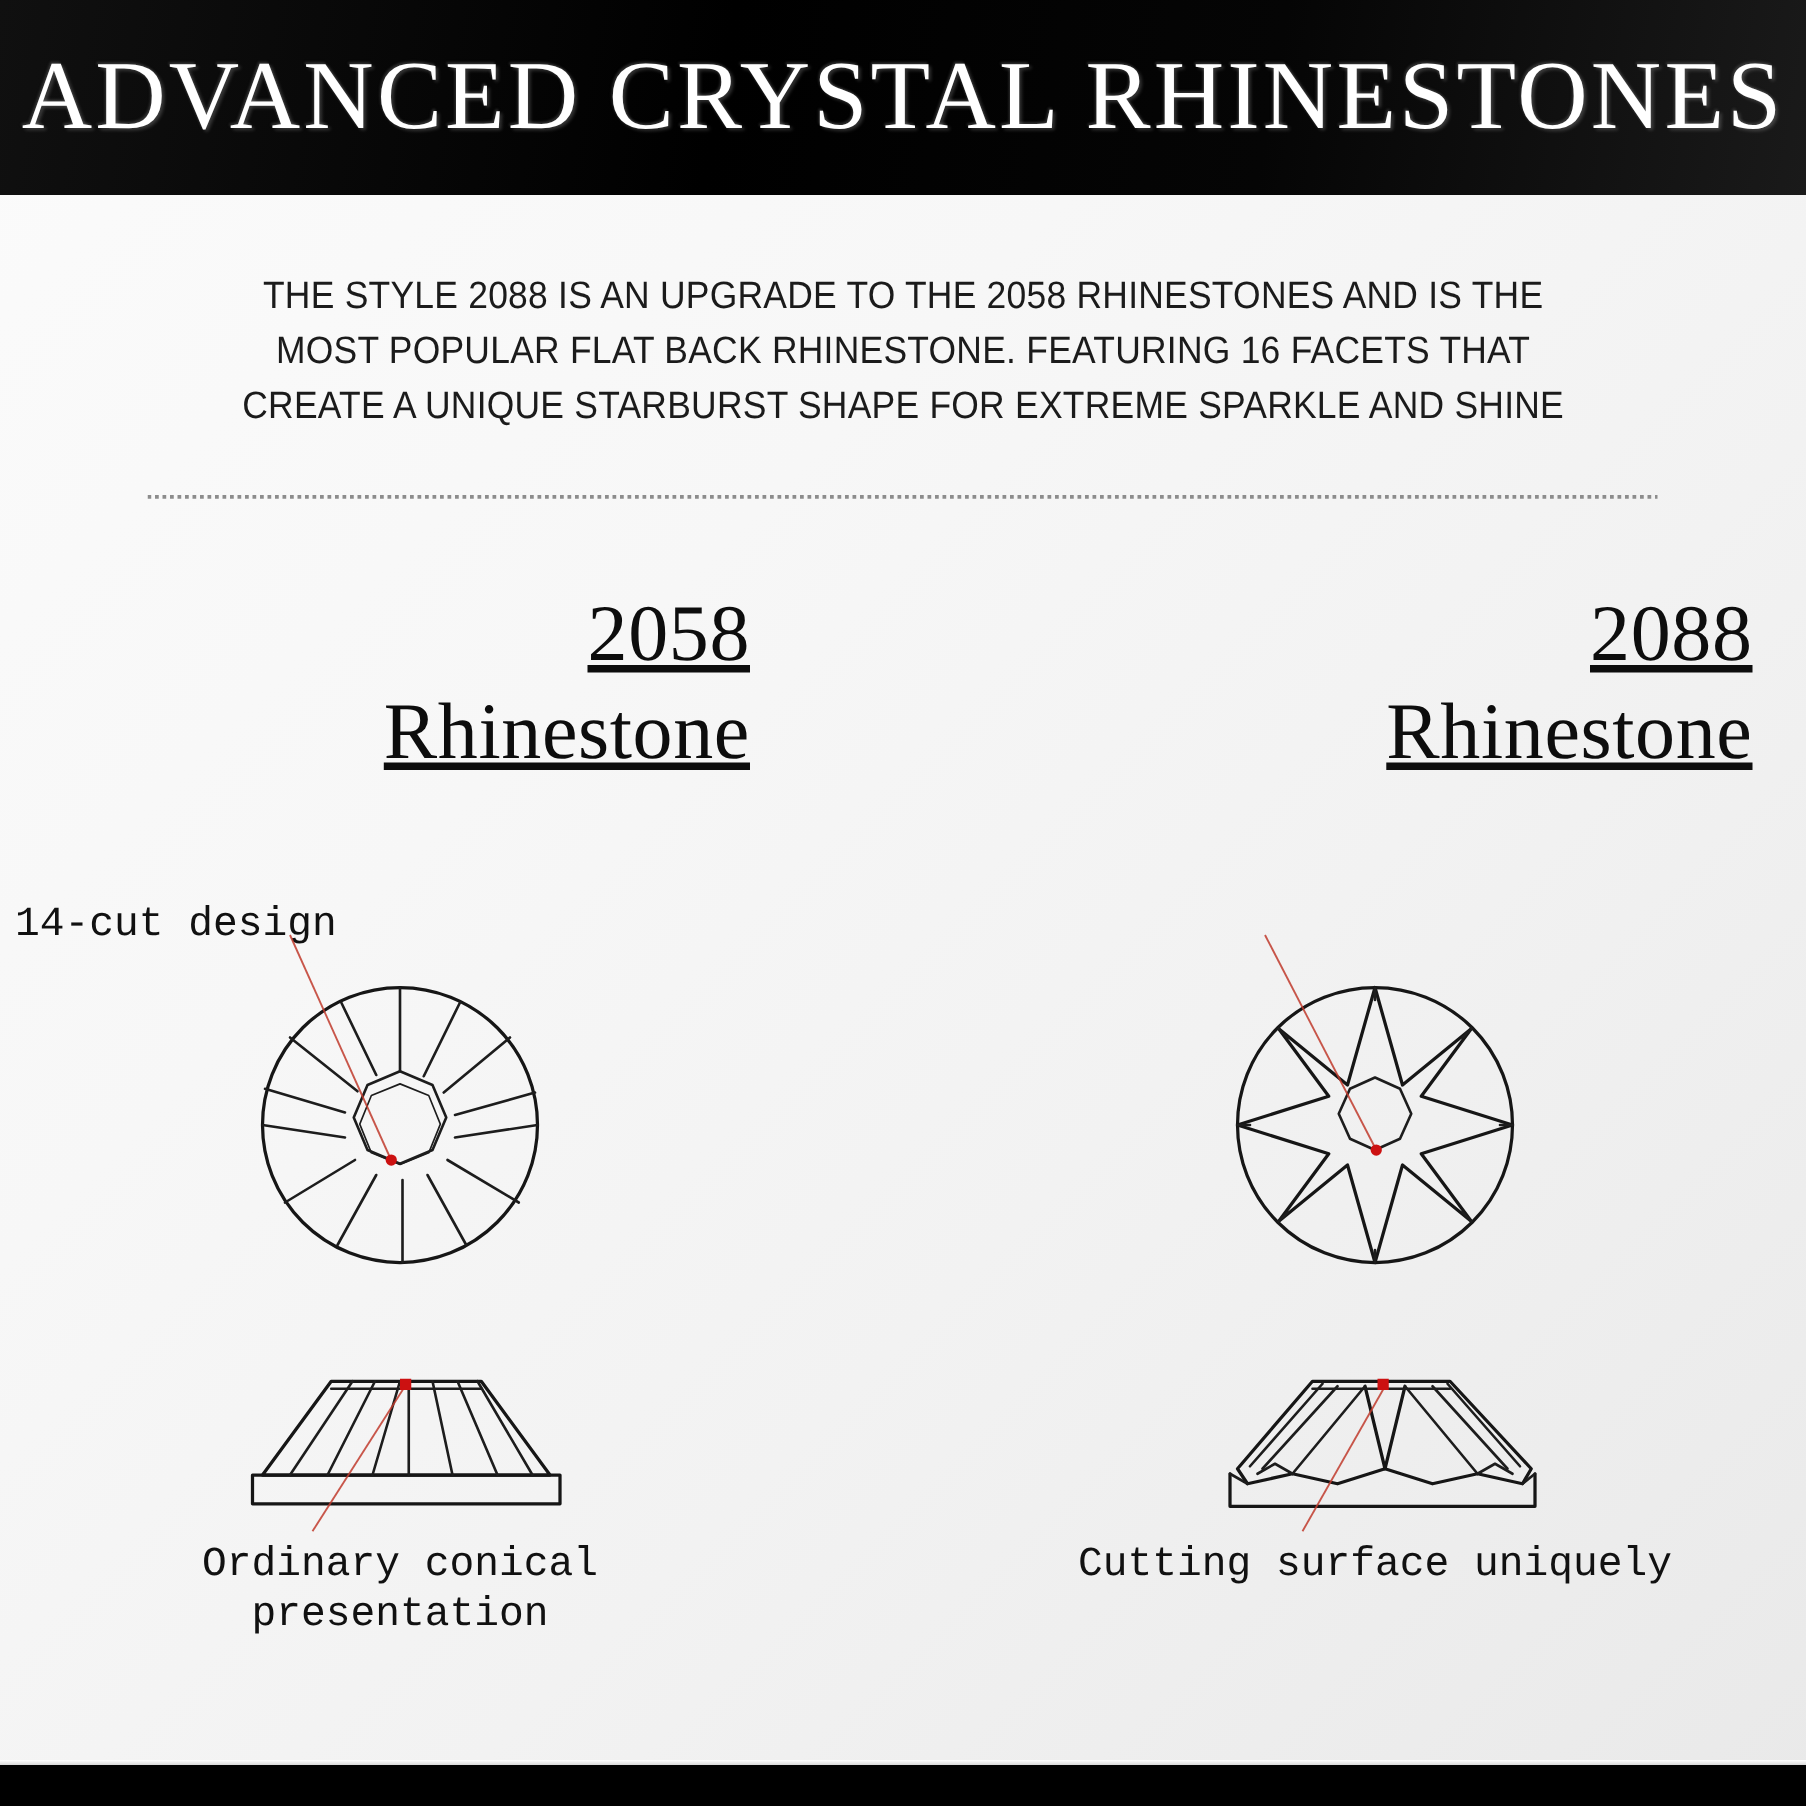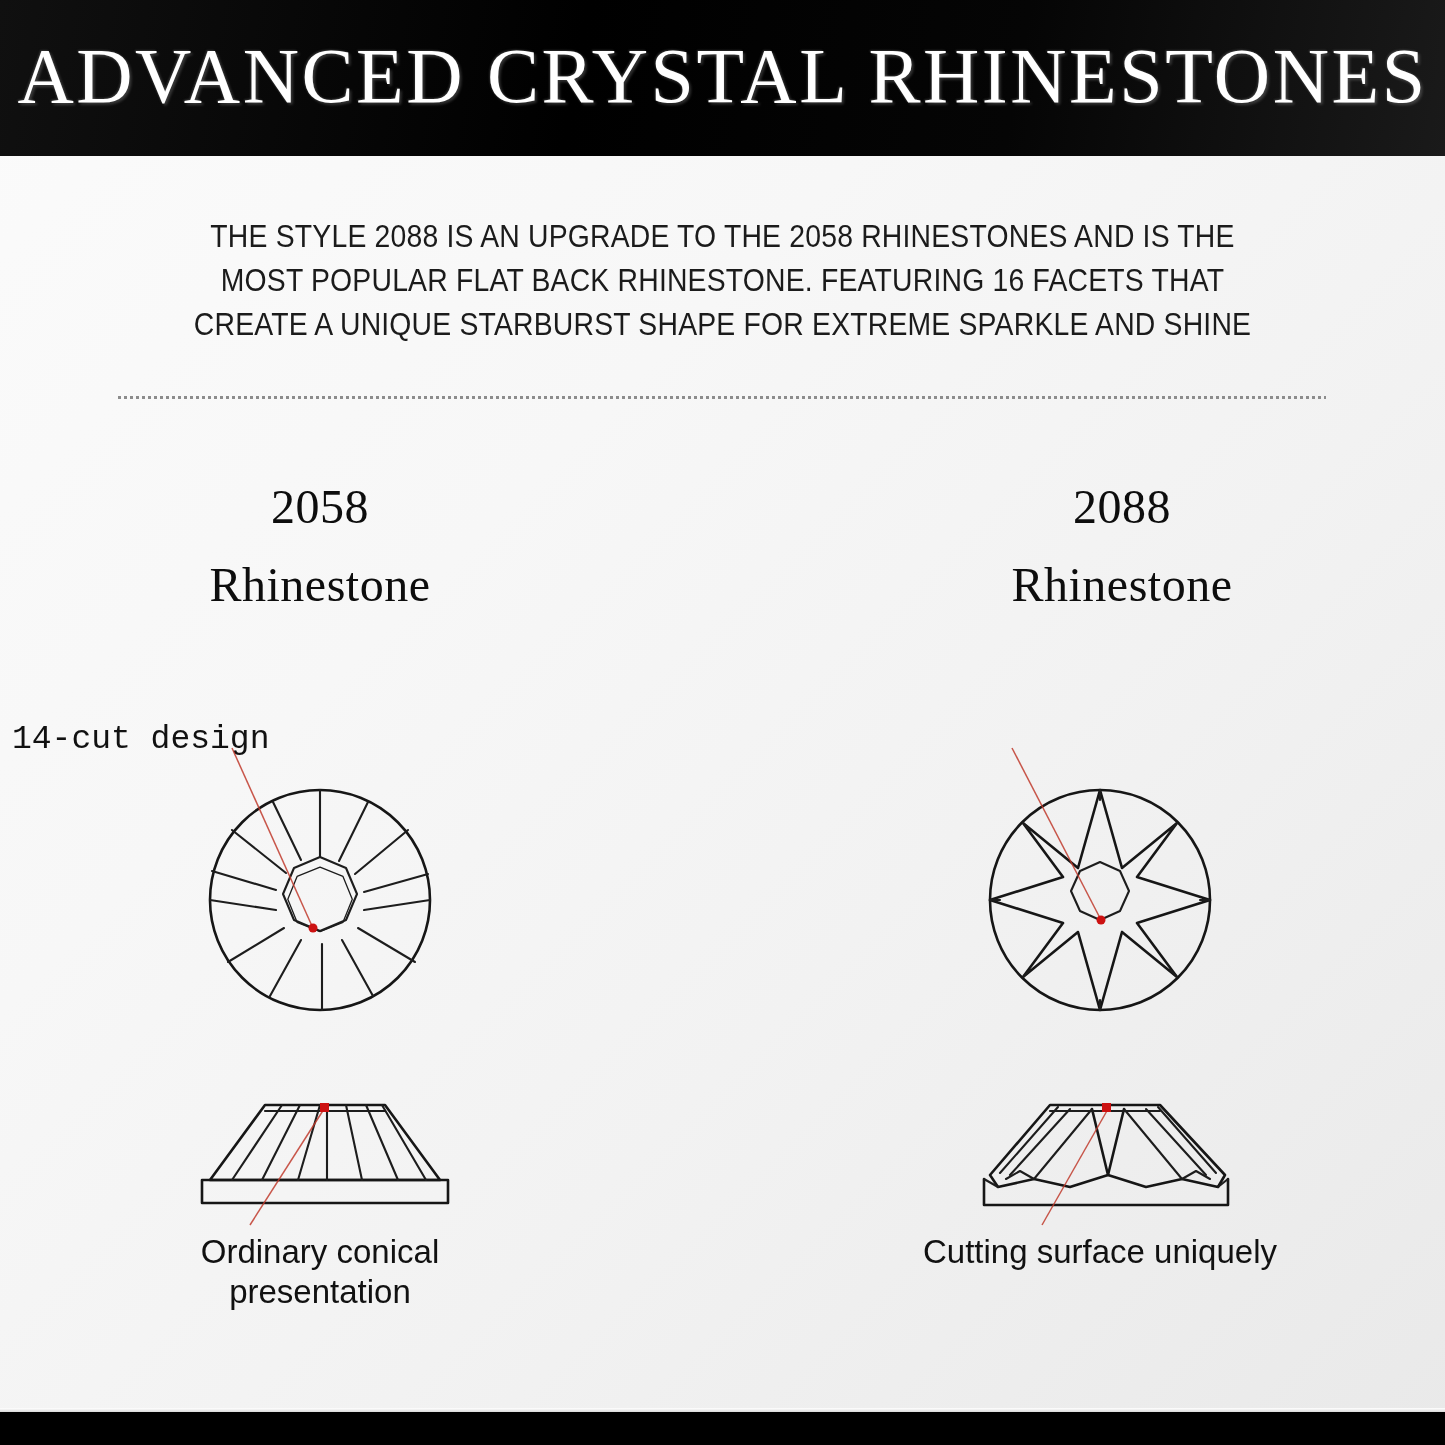--- a/index.html
+++ b/index.html
@@ -85,26 +85,27 @@
     height: 3px;
     background-image: linear-gradient(90deg, #8c8c8c 0 3px, rgba(0,0,0,0) 3px 6px);
     background-size: 6px 3px;
     background-repeat: repeat-x;
   }
 
   
   .col-title {
     position: absolute;
     width: 560px;
-    text-align: center;
+    text-align: right;
     color: #0d0d0d;
     font-family: "Liberation Serif", serif;
-    font-size: 48px;
+    font-size: 64px;
     line-height: 78px;
     letter-spacing: 0.5px;
+    text-decoration: underline;
   }
   .col-title .num { display: block; }
   .col-title .word { display: block; }
   #title-left  { left: 40px;  top: 468px; }
   #title-right { left: 842px; top: 468px; }
 
   
   .anno-top {
     position: absolute;
     width: 620px;
@@ -120,21 +121,21 @@
     position: absolute;
     width: 620px;
     text-align: center;
     color: #111111;
     font-family: "Liberation Sans", sans-serif;
     font-size: 33px;
     line-height: 40px;
   }
   #anno-left-bottom  { left: 10px;  top: 1232px; }
   #anno-right-bottom { left: 790px; top: 1232px; }
-  .anno-bottom span { display: block; }
+  .anno-bottom span { display: block; font-family: Liberation Mono, monospace; }
 
   
   .diagram {
     position: absolute;
   }
   #dia-left-top   { left: 170px; top: 740px;  width: 320px; height: 300px; }
   #dia-right-top  { left: 950px; top: 740px;  width: 320px; height: 300px; }
   #dia-left-side  { left: 170px; top: 1075px; width: 320px; height: 160px; }
   #dia-right-side { left: 950px; top: 1075px; width: 320px; height: 160px; }
 

